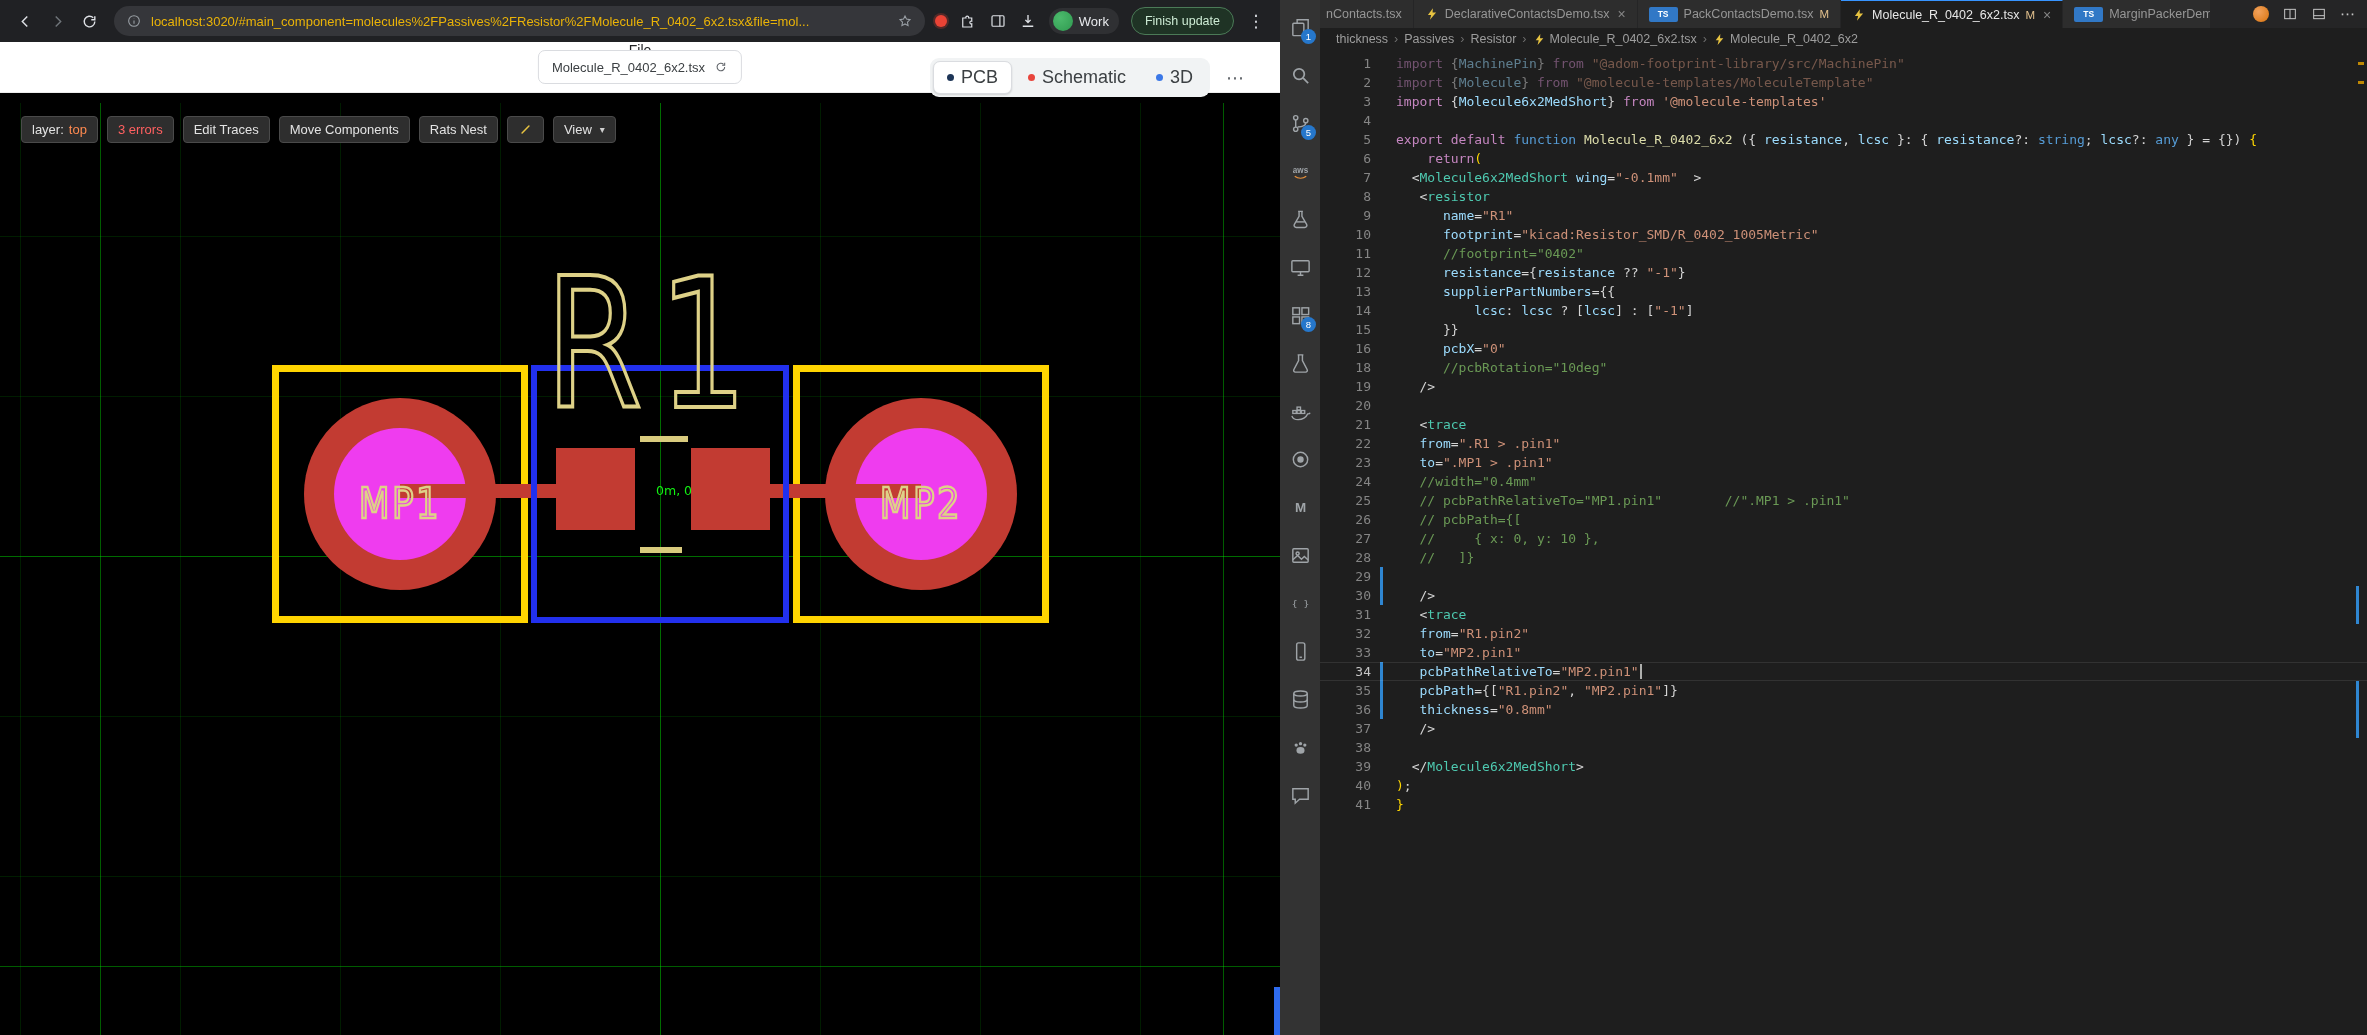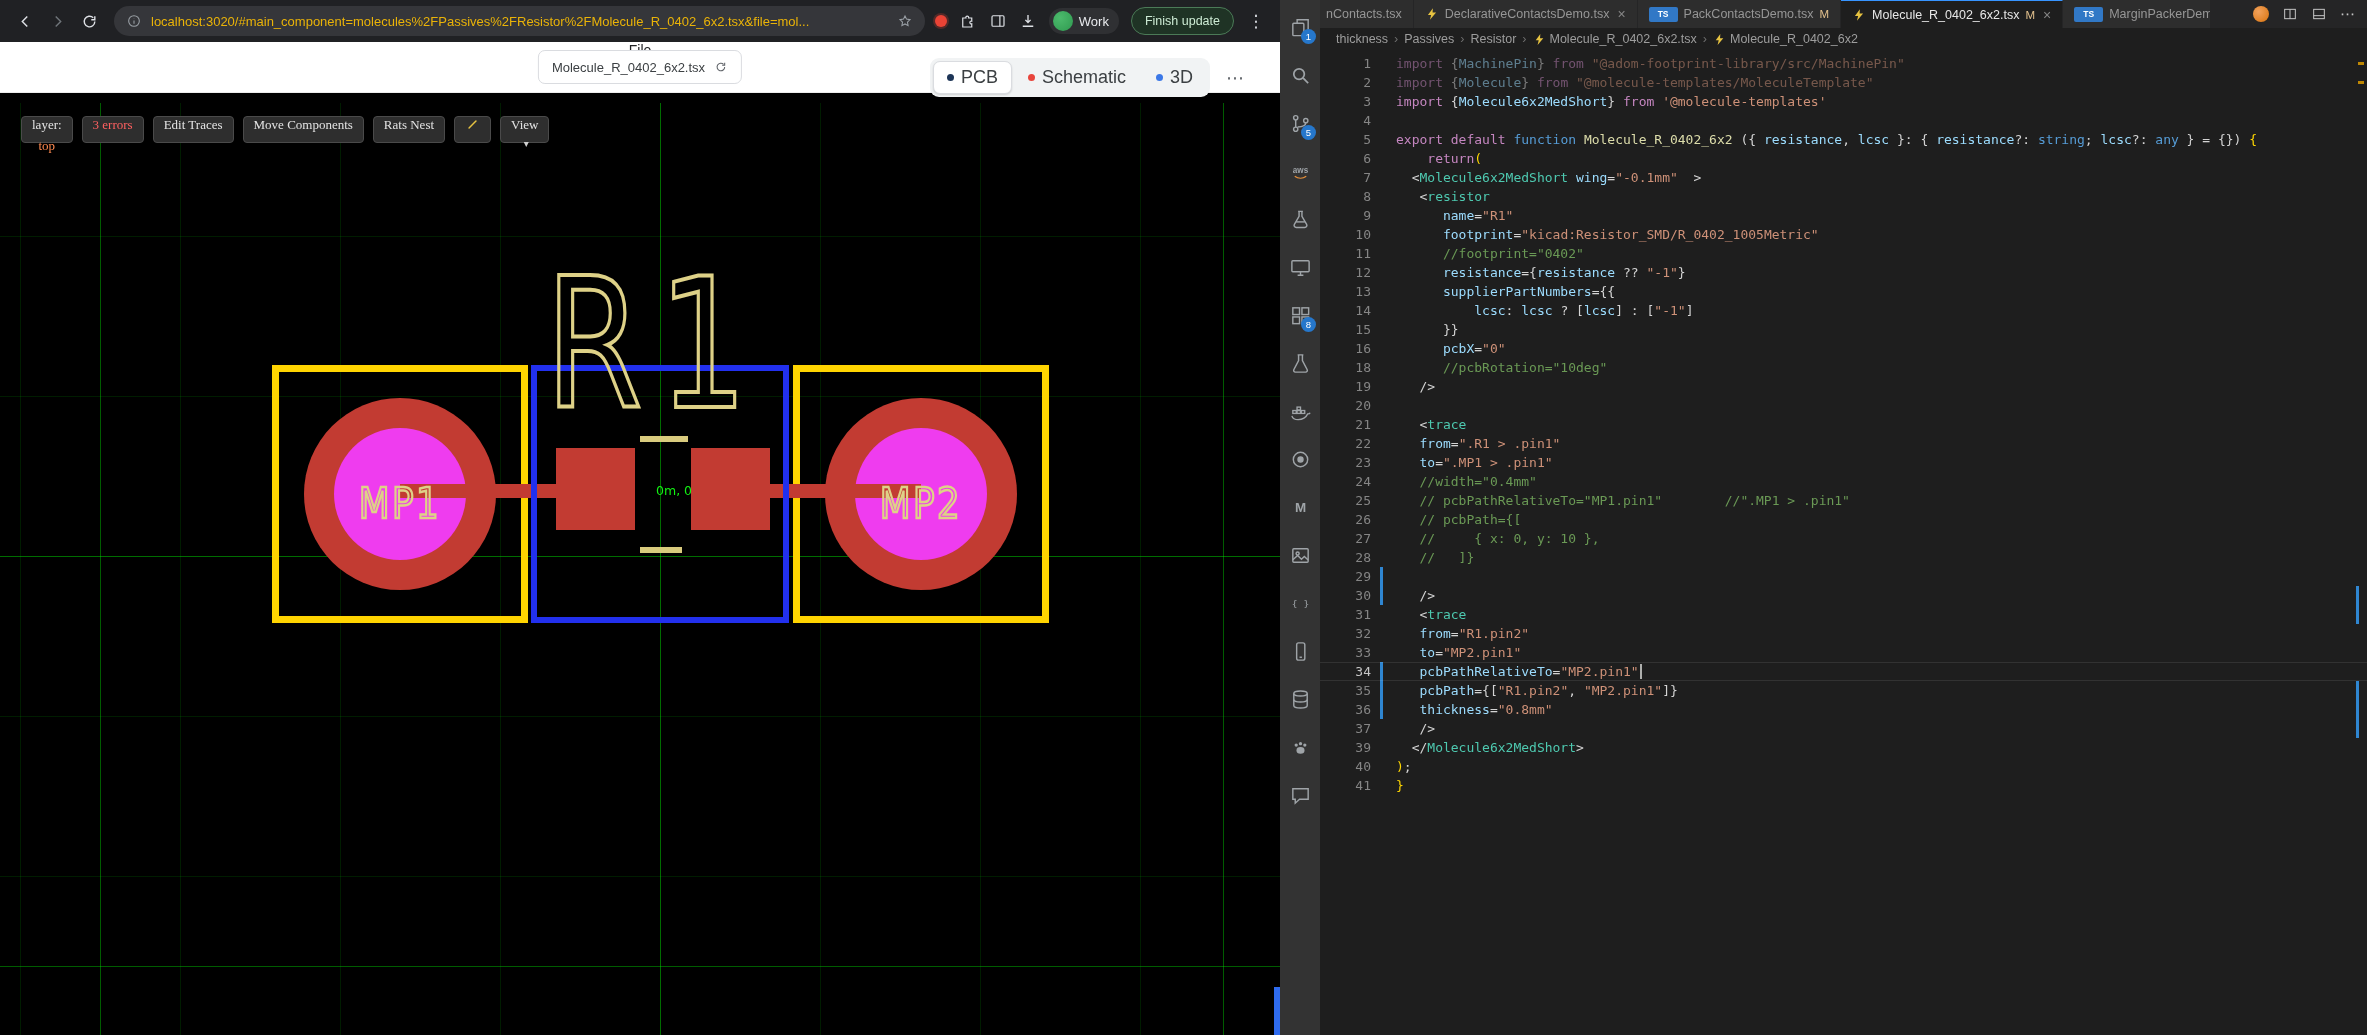--- a/index.html
+++ b/index.html
@@ -38,21 +38,21 @@
   .more-btn{font-size:18px;color:#5f6368;padding:0 4px;background:none;border:none;}
 
   
   .canvas{position:absolute;left:0;top:103px;width:1280px;height:932px;background-color:#000;overflow:hidden;
     background-image:linear-gradient(rgba(0,190,0,.15) 1px,transparent 1px),linear-gradient(90deg,rgba(0,190,0,.15) 1px,transparent 1px);
     background-size:160px 160px;background-position:20px 133px;}
   .gl{position:absolute;background:rgba(0,230,0,.4);}
   .gl-v{width:1px;top:0;bottom:0;}
   .gl-h{height:1px;left:0;right:0;}
   .pcb-toolbar{position:absolute;left:21px;top:13px;display:flex;gap:9px;z-index:20;}
-  .tb-btn{height:27px;background:#2e2e2e;border:1px solid #4a4a4a;border-radius:4px;color:#e3e3e3;font-size:13px;display:flex;align-items:center;gap:5px;padding:0 10px;font-family:Liberation Serif, serif;white-space:nowrap;flex-direction:column;}
+  .tb-btn{height:27px;background:#2e2e2e;border:1px solid #4a4a4a;border-radius:4px;color:#e3e3e3;font-size:13px;display:flex;align-items:center;gap:5px;padding:0 10px;font-family:Liberation Sans, sans-serif;white-space:nowrap;}
   .layer-val{color:#ff8a50;}
   .err-txt{color:#ff6060;}
   .tb-btn svg{width:15px;height:15px;}
   .caret{font-size:10px;margin-left:3px;color:#cfcfcf;}
 
   .courtyard{position:absolute;top:262px;width:256px;height:258px;border:7px solid #ffd400;z-index:2;}
   .cy-l{left:272px;} .cy-r{left:793px;}
   .sel-rect{position:absolute;left:531px;top:262px;width:258px;height:258px;border:6px solid #2230ee;z-index:5;}
   .pad-ring{position:absolute;top:295px;width:192px;height:192px;border-radius:50%;background:#c23b32;z-index:3;}
   .pr-l{left:304px;} .pr-r{left:825px;}
@@ -636,20 +636,25 @@
               <span class="ln">36</span>
               <span class="chg"></span>
               <span class="ct">   <span class="tk-v">thickness</span><span class="tk-p">=</span><span class="tk-s">"0.8mm"</span></span>
             </div>
             <div class="code-line">
               <span class="ln">37</span>
               <span class="chg"></span>
               <span class="ct">   <span class="tk-p">/&gt;</span></span>
             </div>
             <div class="code-line">
+              <span class="ln">38</span>
+              <span class="chg"></span>
+              <span class="ct"></span>
+            </div>
+            <div class="code-line">
               <span class="ln">39</span>
               <span class="chg"></span>
               <span class="ct">  <span class="tk-p">&lt;/</span><span class="tk-ty">Molecule6x2MedShort</span><span class="tk-p">&gt;</span></span>
             </div>
             <div class="code-line">
               <span class="ln">40</span>
               <span class="chg"></span>
               <span class="ct"><span class="tk-b1">)</span><span class="tk-p">;</span></span>
             </div>
             <div class="code-line">

